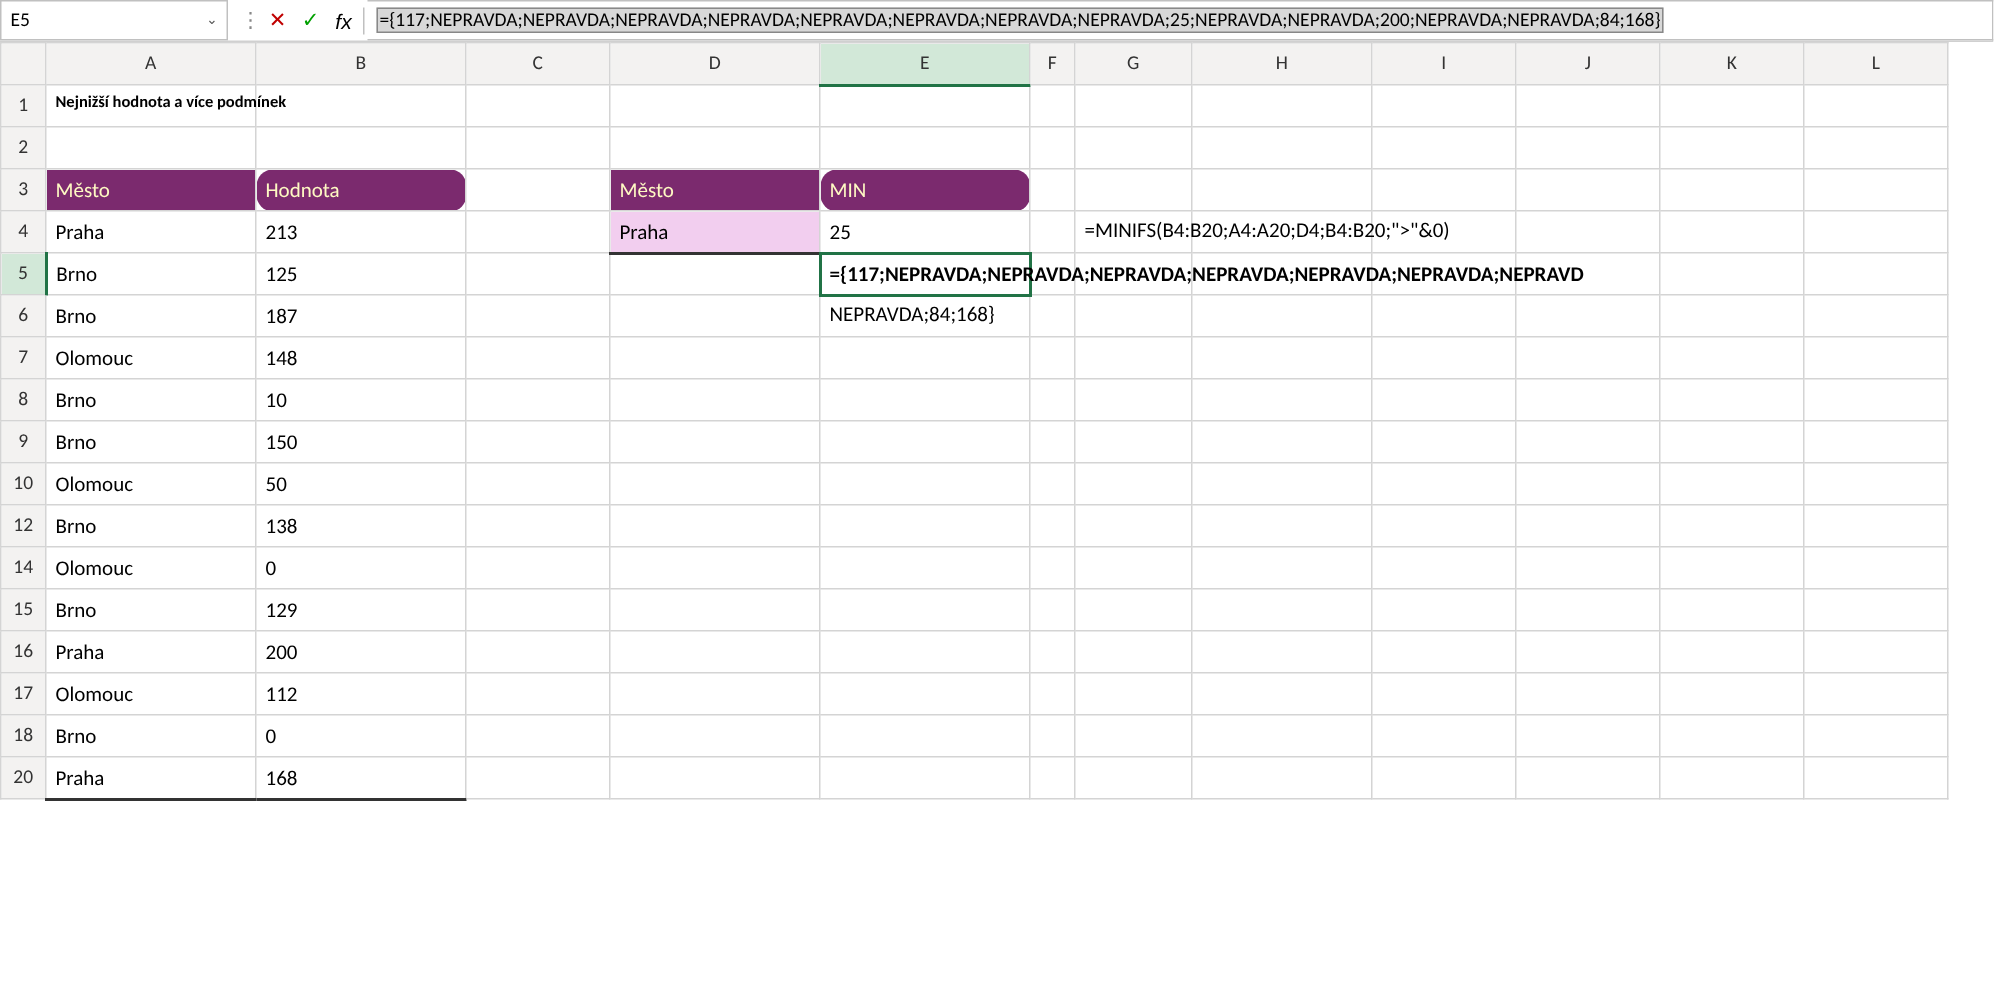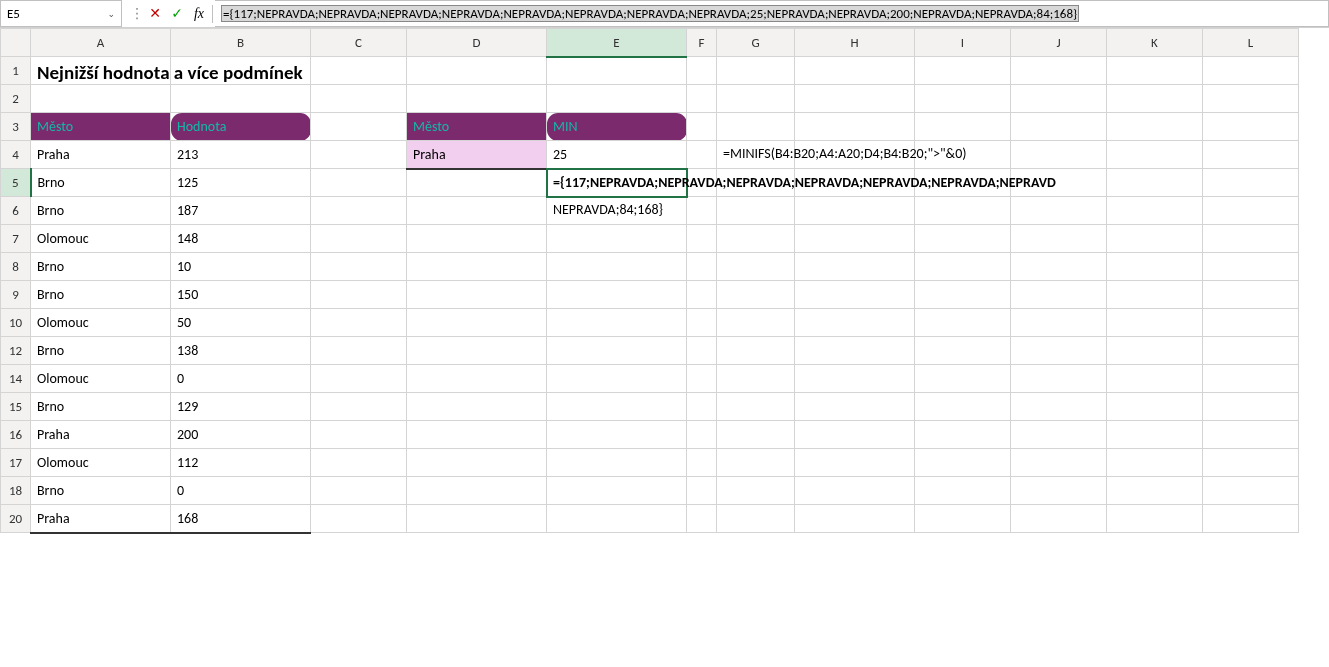--- a/index.html
+++ b/index.html
@@ -14,21 +14,21 @@
       overflow: hidden;
     }
     .formula-bar {
       display: flex;
       align-items: center;
       height: 28px;
       border-bottom: 1px solid #d0d0d0;
       background: #ffffff;
     }
     .name-box {
-      width: 122px;
+      width: 152px;
       height: 100%;
       border: 1px solid #c0c0c0;
       padding: 2px 6px;
       font-size: 13px;
       display: flex;
       align-items: center;
       background: #fff;
       gap: 16px;
     }
     .dropdown-icon {
@@ -43,21 +43,21 @@
       width: 22px;
       height: 100%;
       display: flex;
       align-items: center;
       justify-content: center;
       cursor: pointer;
       font-size: 14px;
     }
     .fb-cancel { color: #c00000; }
     .fb-confirm { color: #00a000; }
-    .fb-fx { font-style: italic; font-family: Liberation Serif, serif; }
+    .fb-fx { font-style: italic; font-family: Liberation Sans, sans-serif; }
     .fb-divider {
       width: 1px;
       height: 18px;
       background: #c0c0c0;
       margin: 0 2px;
     }
     .formula-input {
       flex: 1;
       height: 100%;
       border: 1px solid #c0c0c0;
@@ -116,29 +116,29 @@
     .col-D { width: 140px; }
     .col-E { width: 140px; }
     .col-F { width: 30px; }
     .col-G { width: 78px; }
     .col-H { width: 120px; }
     .col-I { width: 96px; }
     .col-J { width: 96px; }
     .col-K { width: 96px; }
     .col-L { width: 96px; }
 
-    .bold { font-weight: bold; font-size: 19px; }
+    .bold { font-weight: bold; font-size: 11px; }
     .right { text-align: right; border-radius: 11px; }
     .header-row th.col-E {
       border-bottom: 2px solid #217346;
     }
 
     .purple-header {
       background: #7b2a6e;
-      color: #14b8a6;
+      color: #fef9c3;
       font-weight: normal;
     }
     .pink-cell {
       background: #f2ceef;
     }
     .thick-bottom {
       border-bottom: 2px solid #333 !important;
     }
     .active-cell-border {
       outline: 2px solid #217346;

